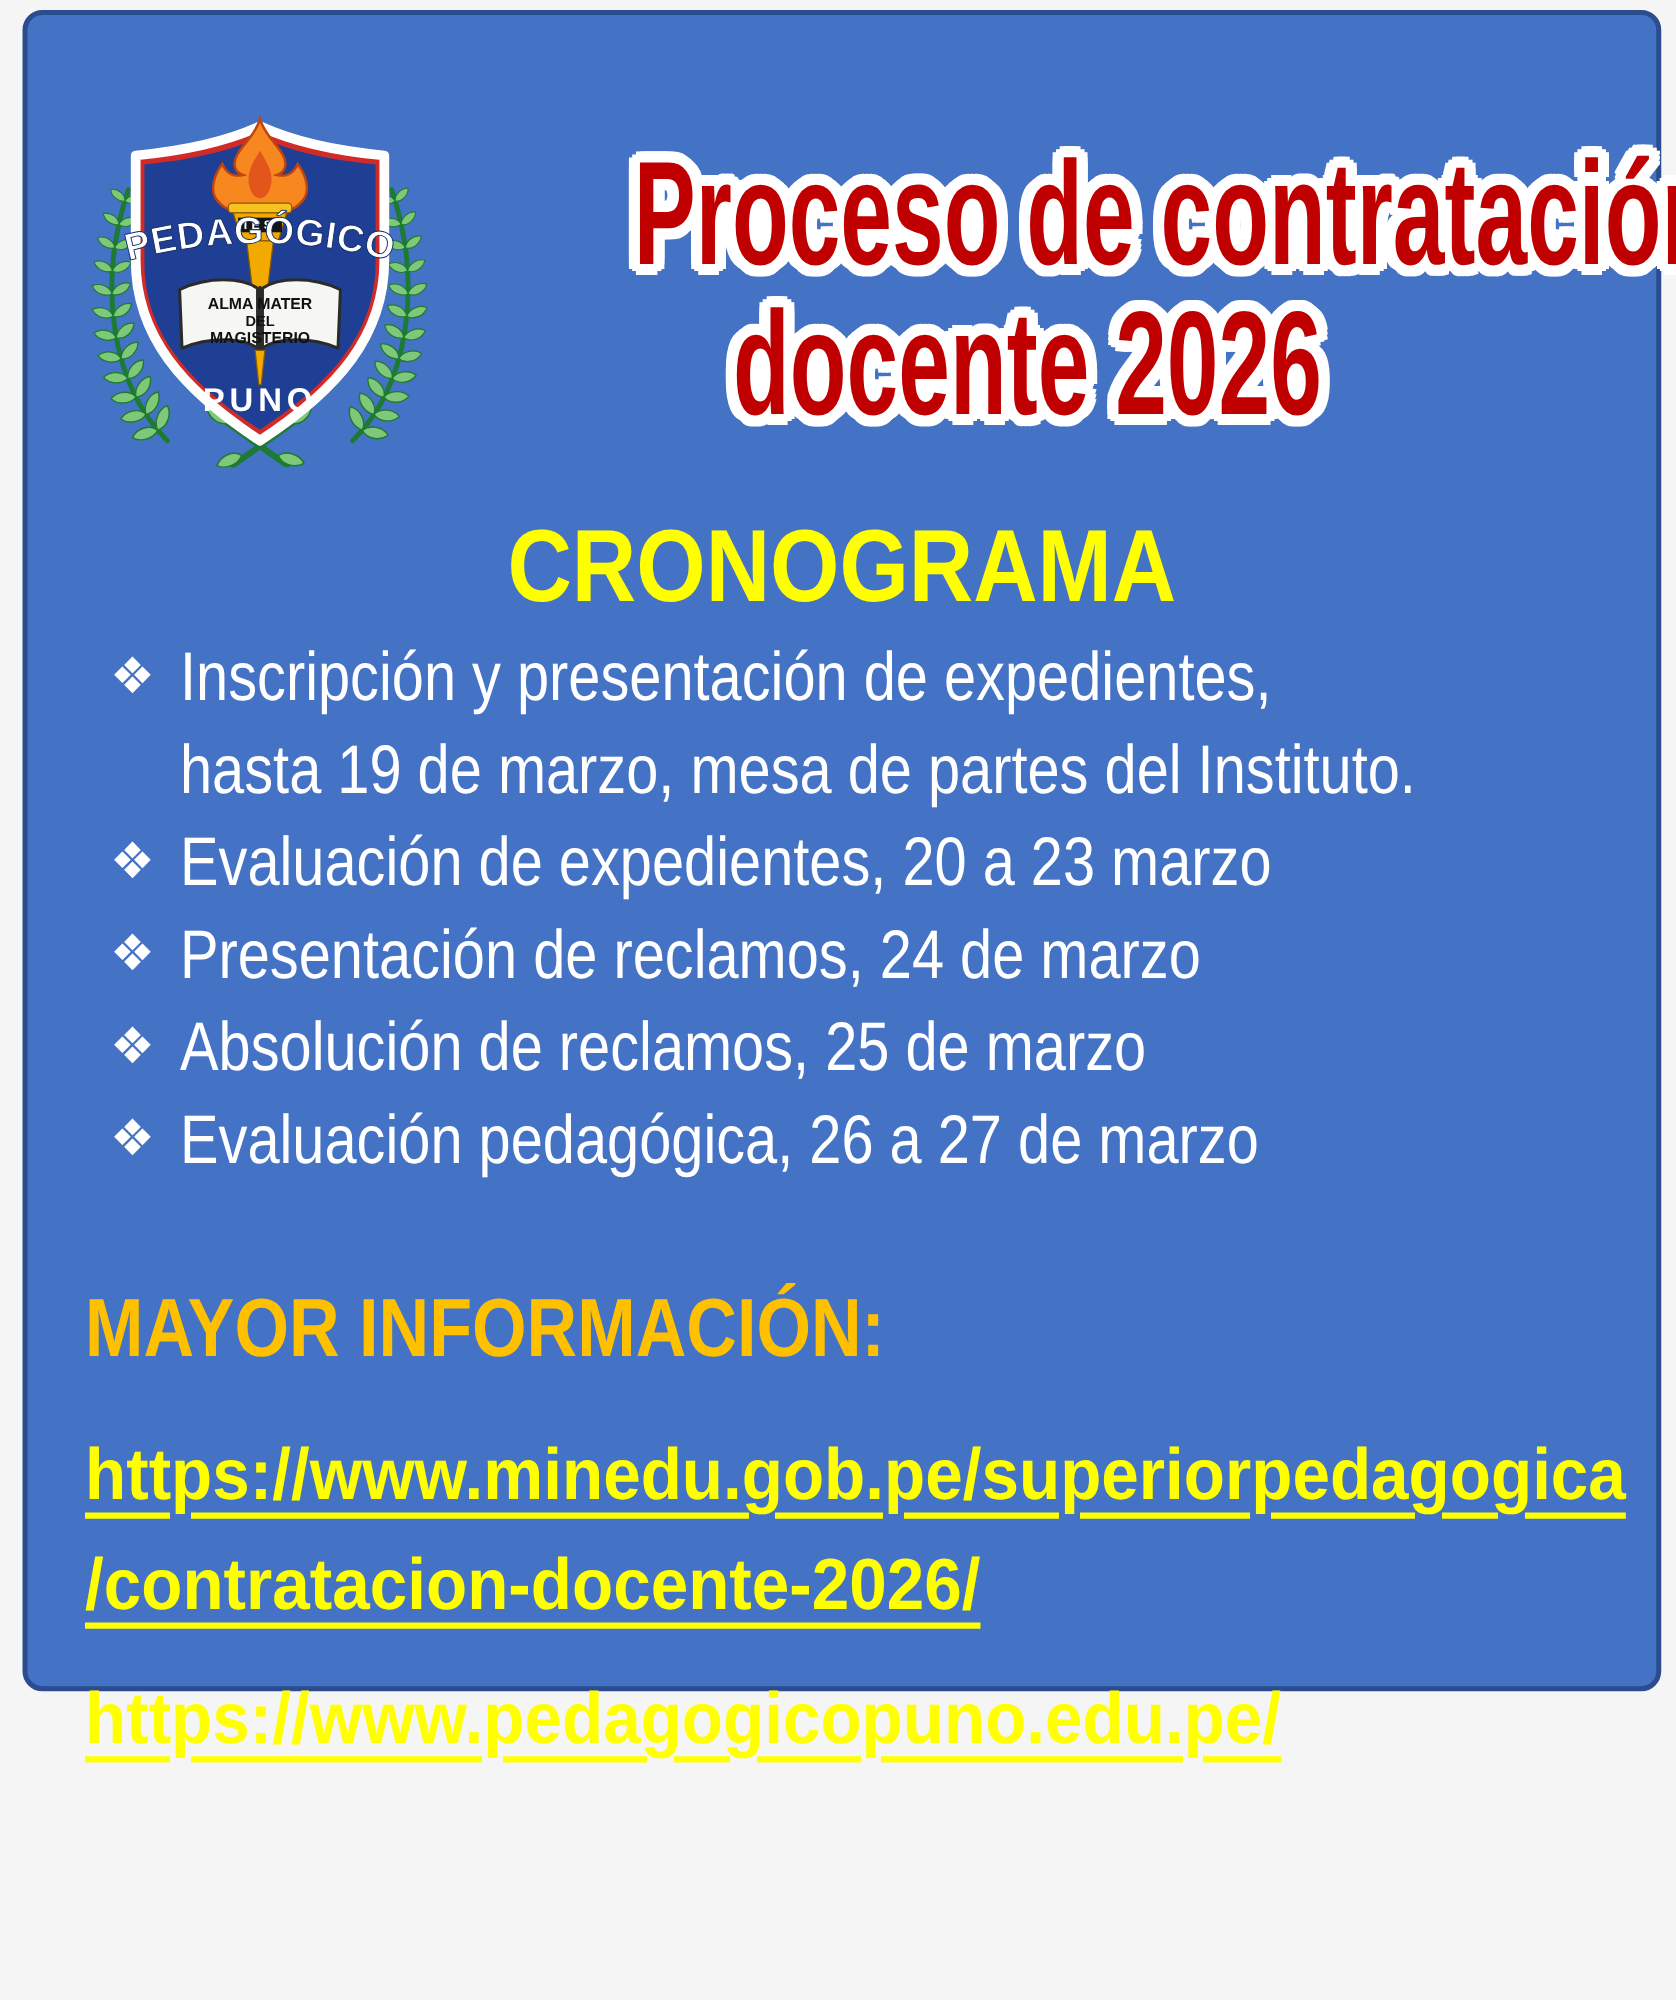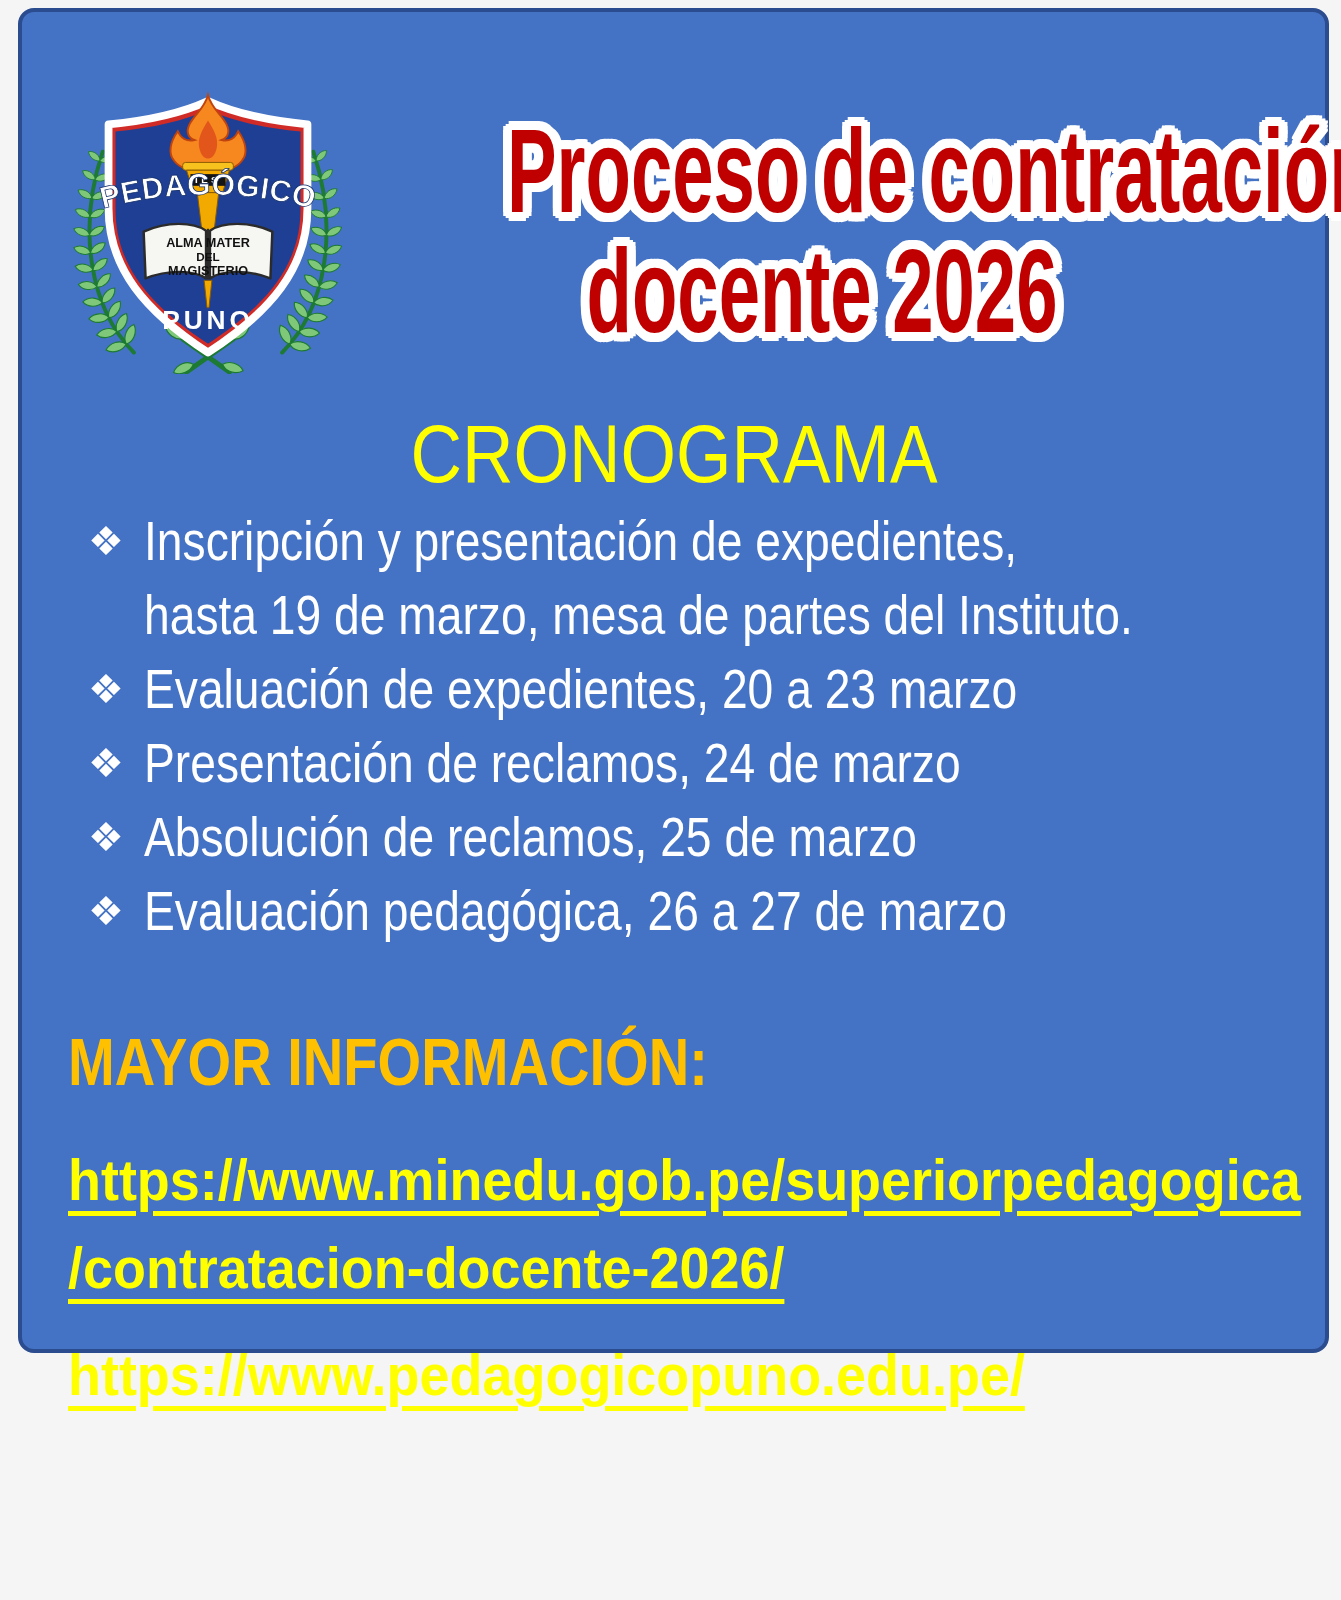--- a/index.html
+++ b/index.html
@@ -27,21 +27,21 @@
     -webkit-text-stroke:2.5px #FFFFFF;paint-order:stroke fill;
     text-shadow:
       14px 0 0 #fff,-14px 0 0 #fff,0 9px 0 #fff,0 -9px 0 #fff,
       10px 6px 0 #fff,10px -6px 0 #fff,-10px 6px 0 #fff,-10px -6px 0 #fff,
       14px 4px 0 #fff,14px -4px 0 #fff,-14px 4px 0 #fff,-14px -4px 0 #fff,
       5px 9px 0 #fff,5px -9px 0 #fff,-5px 9px 0 #fff,-5px -9px 0 #fff;
   }
   
   .crono{
     position:absolute;left:0;top:399px;width:100%;text-align:center;
-    color:#FFFF00;font-weight:400;font-size:82px;line-height:86px;
+    color:#FFFF00;font-weight:700;font-size:82px;line-height:86px;
   }
   .crono-scale{display:inline-block;transform:scaleX(.87);transform-origin:50% 50%;white-space:nowrap}
   
   .schedule{position:absolute;left:48px;top:492px;width:1240px;list-style:none;margin:0;padding:0}
   .schedule li{position:relative;padding-left:74px}
   .bullet{
     position:absolute;left:6px;top:0;width:60px;text-align:center;
     color:#FFFFFF;font-size:40px;line-height:74px;
   }
   .sline{

